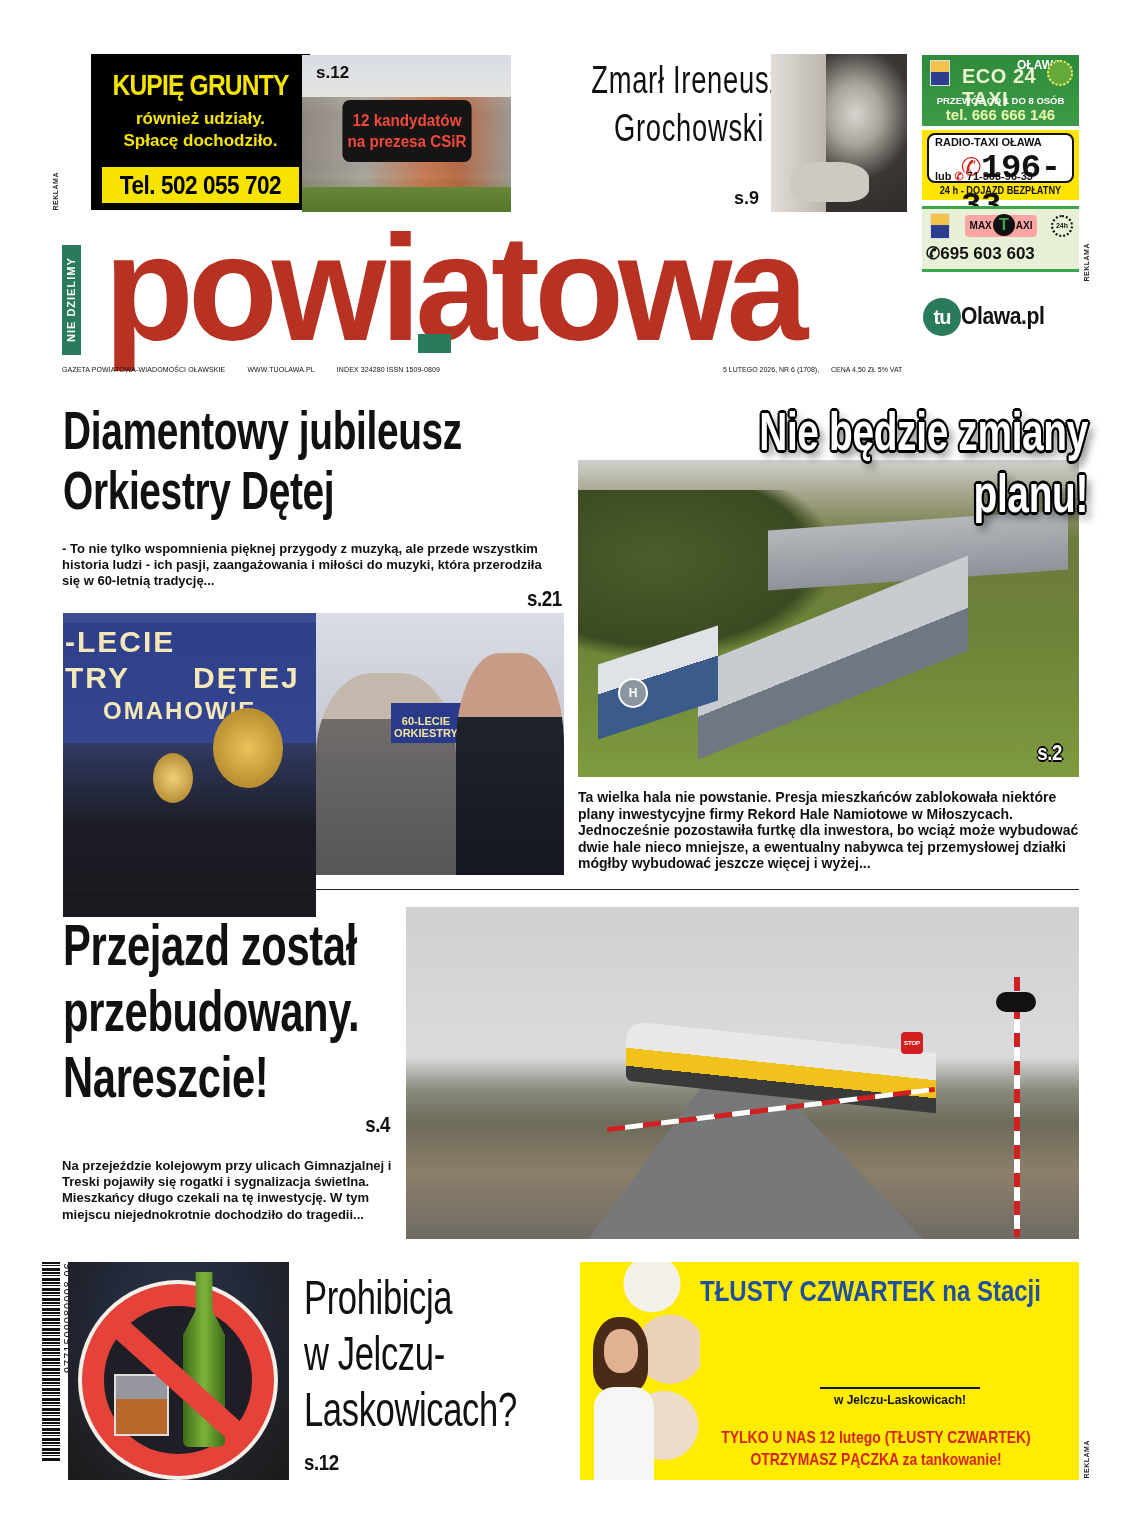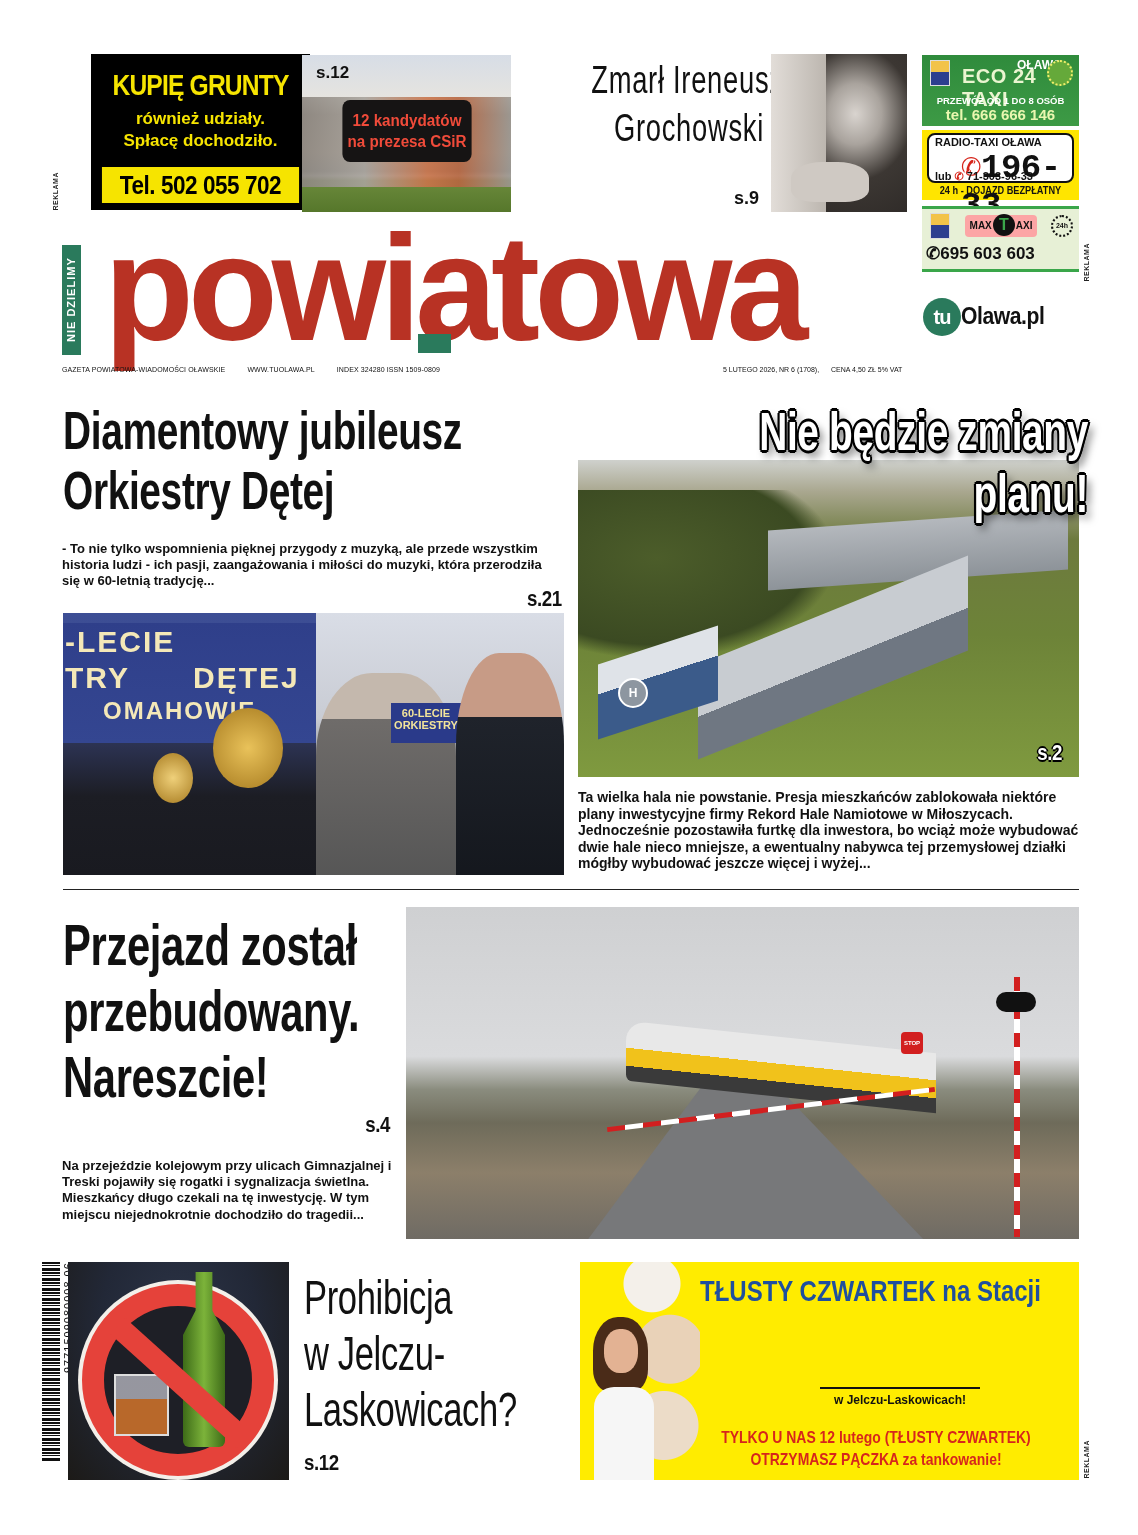--- a/index.html
+++ b/index.html
@@ -68,31 +68,31 @@
   .meta-right { left: 723px; top: 366px; font-size: 7px; color: #111; white-space: nowrap; }
   .meta-right span { margin-right: 10px; }
 
   
   .headline { font-weight: 900; color: #111; letter-spacing: -0.5px; transform-origin: left top; }
   .h-diament { left: 63px; top: 400px; font-size: 54px; line-height: 60px; width: 560px; transform: scaleX(0.72); }
   .lede-diament { left: 62px; top: 541px; width: 500px; font-size: 13px; line-height: 16px; font-weight: 700; color: #111; }
   .pg { font-weight: 900; color: #111; font-size: 22px; letter-spacing: -0.5px; transform: scaleX(0.85); transform-origin: right; }
   .pg-21 { right: 576px; top: 586px; }
 
-  .photo-orkiestra-1 { left: 63px; top: 613px; width: 253px; height: 262px; overflow: hidden;
+  .photo-orkiestra-1 { left: 63px; top: 613px; width: 253px; height: 304px; overflow: hidden;
     background: linear-gradient(180deg, #3d4e95 0%, #3a4a8d 30%, #30385e 45%, #1c1d24 70%, #191a20 100%); }
   .photo-orkiestra-1 .banner { position: absolute; left: 0; top: 10px; width: 253px; height: 120px; background: linear-gradient(180deg,#2f3f8a,#344691); }
   .photo-orkiestra-1 .banner span { position: absolute; color: #f4e8b8; font-weight: 900; font-size: 30px; letter-spacing: 2px; }
   .photo-orkiestra-1 .brass { position: absolute; left: 150px; top: 95px; width: 70px; height: 80px; border-radius: 50%; background: radial-gradient(circle,#e9c25a,#a67a1f); }
   .photo-orkiestra-1 .brass2 { position: absolute; left: 90px; top: 140px; width: 40px; height: 50px; border-radius: 50%; background: radial-gradient(circle,#efd07a,#a67a1f); }
   .photo-orkiestra-2 { left: 316px; top: 613px; width: 248px; height: 262px; overflow: hidden;
     background: linear-gradient(180deg,#d9dde6 0%,#c9ccd4 40%,#8a8c92 60%,#222 100%); }
   .photo-orkiestra-2 .man1 { position: absolute; left: 0; top: 60px; width: 140px; height: 210px; background: linear-gradient(180deg,#c4b8ad 0 22%,#6f6c6a 22%,#555 100%); border-radius: 40% 40% 0 0; }
   .photo-orkiestra-2 .man2 { position: absolute; left: 140px; top: 40px; width: 108px; height: 230px; background: linear-gradient(180deg,#c79b86 0 28%,#1f232b 28%,#14171d 100%); border-radius: 40% 40% 0 0; }
-  .photo-orkiestra-2 .sign { position: absolute; left: 75px; top: 90px; width: 70px; height: 40px; background: #2a3a8a; color: #f2e49a; font-size: 11px; font-weight: 900; text-align: center; padding-top: 4px; }
+  .photo-orkiestra-2 .sign { position: absolute; left: 75px; top: 90px; width: 70px; height: 40px; background: #2a3a8a; color: #f2e49a; font-size: 11px; font-weight: 900; text-align: center; padding-top: 12px; }
 
   .h-plan { right: 50px; top: 400px; font-size: 54px; line-height: 62px; text-align: right; color: #fff; width: 600px; transform: scaleX(0.72); transform-origin: right top;
     text-shadow: 3px 0 0 #000, -3px 0 0 #000, 0 3px 0 #000, 0 -3px 0 #000, 2px 2px 0 #000, -2px -2px 0 #000, 2px -2px 0 #000, -2px 2px 0 #000, 6px 6px 10px rgba(0,0,0,0.6); z-index: 3; }
   .photo-hala { left: 578px; top: 460px; width: 501px; height: 317px; overflow: hidden;
     background: linear-gradient(180deg,#cfd1cd 0%,#a9a78f 10%,#6d7a3e 25%,#6d8338 55%,#7f9a3f 100%); }
   .photo-hala .trees { position: absolute; left: 0; top: 30px; width: 260px; height: 170px; background: radial-gradient(ellipse at 30% 40%, #4c5d2a, #3b4a22 60%, transparent 70%); }
   .photo-hala .hall1 { position: absolute; left: 190px; top: 60px; width: 300px; height: 60px; background: linear-gradient(180deg,#b4b8bd,#8d9399); transform: skewY(-4deg); }
   .photo-hala .hall2 { position: absolute; left: 120px; top: 150px; width: 270px; height: 95px; background: linear-gradient(180deg,#c8ccd1 0 55%,#6f7782 55% 100%); transform: skewY(-22deg); }
   .photo-hala .office { position: absolute; left: 20px; top: 185px; width: 120px; height: 75px; background: linear-gradient(180deg,#dfe3e8 0 40%,#3b5b8a 40% 100%); transform: skewY(-18deg); }
   .photo-hala .helipad { position: absolute; left: 40px; top: 218px; width: 30px; height: 30px; border-radius: 50%; border: 2px solid #fff; background: #8d96a0; color: #fff; font-size: 12px; font-weight: 900; text-align: center; line-height: 26px; }

